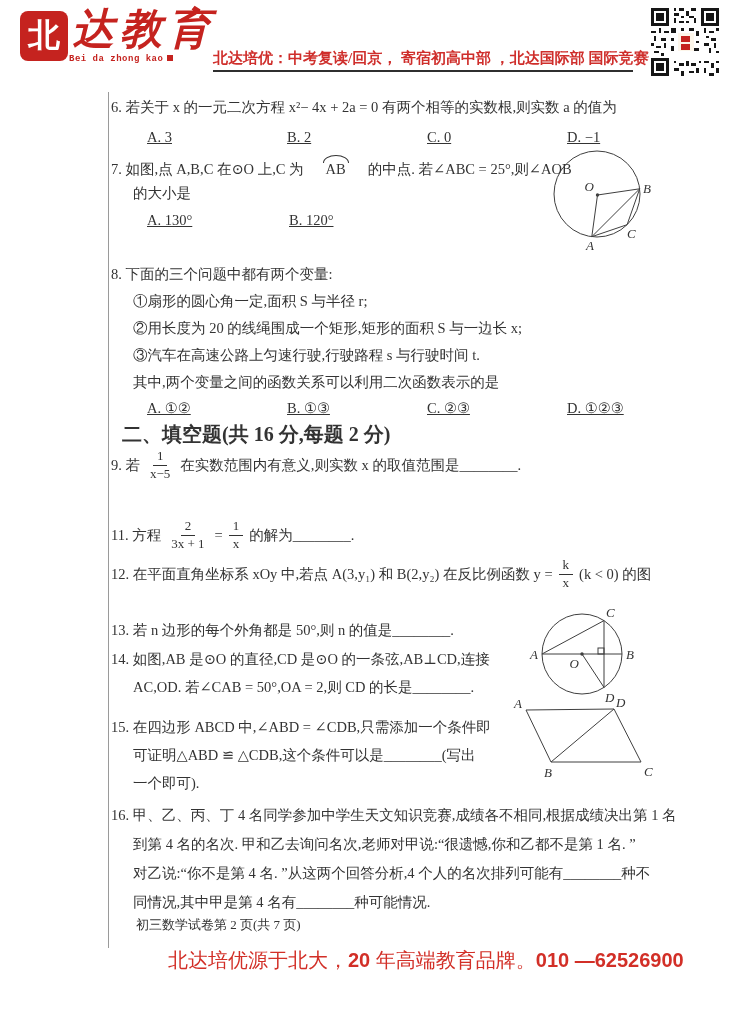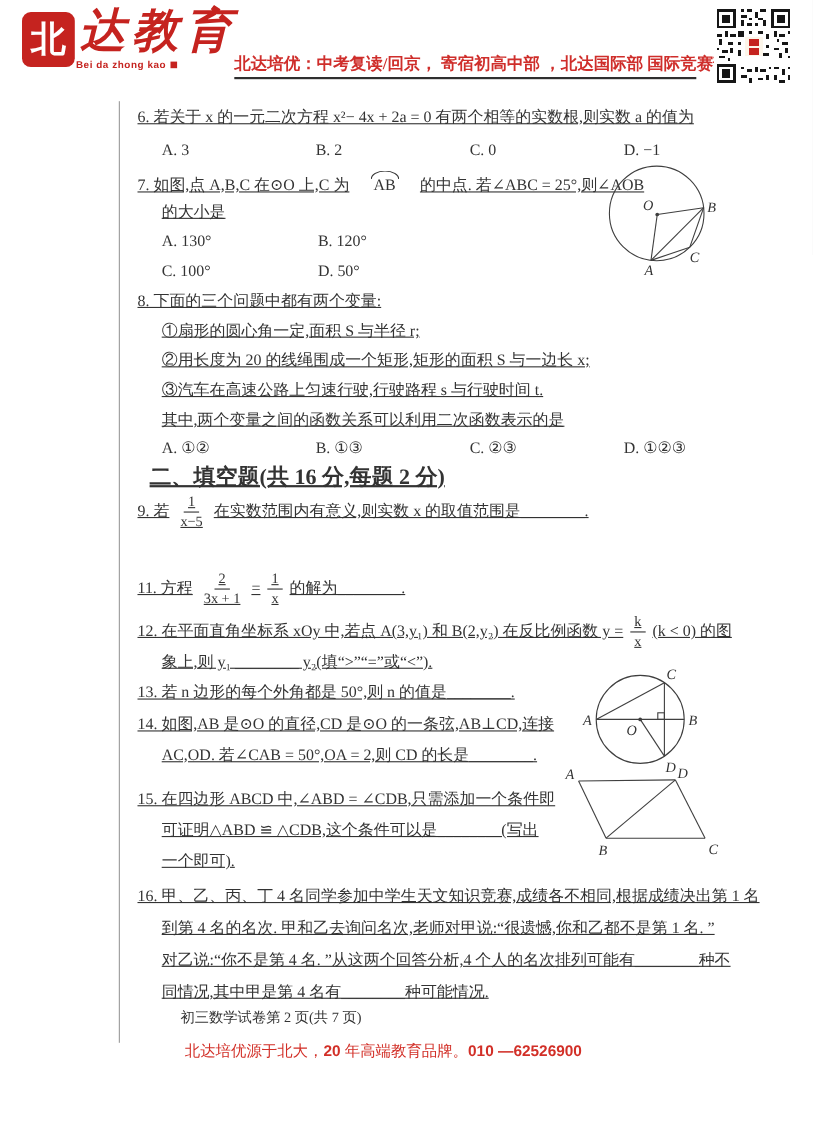--- a/index.html
+++ b/index.html
@@ -5,47 +5,47 @@
   html,body{margin:0;padding:0;background:#e8e8e8;}
   .page{position:relative;width:739px;height:1024px;background:#ffffff;overflow:hidden;
         font-family:"Liberation Serif","DejaVu Serif",serif;color:#333;}
   
   .seal{position:absolute;left:22px;top:13px;width:44px;height:46px;background:#c5231f;
         border-radius:6px;display:flex;align-items:center;justify-content:center;
         color:#fff;font-size:32px;font-weight:bold;box-shadow:0 0 0 2px #c5231f;}
   .brand{position:absolute;left:72px;top:4px;font-size:42px;line-height:50px;color:#c5231f;
          font-weight:bold;font-style:italic;letter-spacing:6px;}
   .subtitle{position:absolute;left:69px;top:54px;font-size:9px;font-weight:bold;color:#c5231f;
-            font-family:Liberation Sans, sans-serif;letter-spacing:.5px;}
+            font-family:Liberation Mono, monospace;letter-spacing:.5px;}
   .subtitle .sq{display:inline-block;width:6px;height:6px;background:#c5231f;margin-left:4px;}
   .tagline{position:absolute;left:213px;top:49px;width:420px;font-size:15px;font-weight:bold;
            color:#cf2e2b;white-space:nowrap;}
   .header-rule{position:absolute;left:213px;top:70px;width:420px;height:2px;background:#2f2f2f;}
   .qr{position:absolute;left:648px;top:6px;width:74px;height:72px;}
   
   .vrule{position:absolute;left:108px;top:92px;width:1px;height:856px;background:#9a9a9a;}
-  .line{position:absolute;left:125px;width:560px;font-size:14.5px;line-height:20px;white-space:nowrap;text-decoration:underline;}
+  .line{position:absolute;left:111px;width:560px;font-size:14.5px;line-height:20px;white-space:nowrap;}
   .indent{padding-left:22px;}
   .opt-row{position:absolute;left:125px;width:560px;display:flex;padding-left:22px;
            font-size:14.5px;line-height:20px;}
-  .opt-row span{width:142px;}
+  .opt-row span{width:142px;text-decoration:underline;}
   .sec{font-weight:bold;font-size:20px;margin-left:11px;}
   .mathline{display:flex;align-items:center;}
   .frac{display:inline-flex;flex-direction:column;align-items:center;vertical-align:middle;
         margin:0 6px;font-size:13px;line-height:1.15;}
   .frac .num{padding:0 4px 1px;border-bottom:1px solid #333;}
   .frac .den{padding:1px 4px 0;}
   .arc{display:inline-block;position:relative;padding:4px 3px 0;margin:0 19px;}
   .arc:before{content:"";position:absolute;top:0;left:0;right:0;height:7px;
               border:1px solid #333;border-bottom:none;border-radius:50% 50% 0 0/100% 100% 0 0;}
   .fig{position:absolute;}
   .fig text{font-size:13px;font-style:italic;fill:#333;font-family:"Liberation Serif",serif;}
   .fig .stroke{stroke:#3f3f3f;stroke-width:1;fill:none;}
-  .pagefooter{position:absolute;left:164px;top:916px;font-size:13px;text-align:center;}
-  .promo{position:absolute;left:168px;top:947px;font-size:14px;color:#d22f27;
+  .pagefooter{position:absolute;left:136px;top:916px;font-size:13px;text-align:center;}
+  .promo{position:absolute;left:168px;top:947px;font-size:20px;color:#d22f27;
          font-family:"Liberation Sans",sans-serif;white-space:nowrap;}
   .promo b{font-weight:bold;}
 </style>
 </head>
 <body>
 
 <div class="page">
 
   <div class="seal">
     <span>北</span>
@@ -145,24 +145,20 @@
   </div>
 
   <div class="line" style="top:155px">
     <span>7. 如图,点 A,B,C 在⊙O 上,C 为</span><span class="arc">AB</span><span>的中点. 若∠ABC = 25°,则∠AOB</span>
   </div>
   <div class="line indent" style="top:183px">的大小是</div>
   <div class="opt-row" style="top:210px">
     <span>A. 130°</span>
     <span>B. 120°</span>
   </div>
-  <div class="opt-row" style="top:237px">
-    <span>C. 100°</span>
-    <span>D. 50°</span>
-  </div>
 
   <svg class="fig" style="left:548px;top:146px" width="108" height="108" viewBox="0 0 108 108">
     <circle class="stroke" cx="49" cy="48" r="43"></circle>
     <g class="stroke">
       <line x1="49.5" y1="49" x2="91.7" y2="42.8"></line>
       <line x1="49.5" y1="49" x2="43.8" y2="90.7"></line>
       <line x1="43.8" y1="90.7" x2="91.7" y2="42.8"></line>
       <line x1="43.8" y1="90.7" x2="79.1" y2="78.7"></line>
       <line x1="91.7" y1="42.8" x2="79.1" y2="78.7"></line>
     </g>
@@ -212,21 +208,20 @@
   </div>
 
   <div class="line mathline" style="top:557px;height:34px">
     <span>12. 在平面直角坐标系 xOy 中,若点 A(3,y₁) 和 B(2,y₂) 在反比例函数 y =</span>
     <span class="frac">
       <span class="num">k</span>
       <span class="den">x</span>
     </span>
     <span>(k &lt; 0) 的图</span>
   </div>
-  <div class="line indent" style="top:592px">象上,则 y₁ ________ y₂(填“&gt;”“=”或“&lt;”).</div>
 
   <div class="line" style="top:620px">13. 若 n 边形的每个外角都是 50°,则 n 的值是________.</div>
 
   <div class="line" style="top:649px">14. 如图,AB 是⊙O 的直径,CD 是⊙O 的一条弦,AB⊥CD,连接</div>
   <div class="line indent" style="top:677px">AC,OD. 若∠CAB = 50°,OA = 2,则 CD 的长是________.</div>
 
   <svg class="fig" style="left:518px;top:606px" width="128" height="102" viewBox="0 0 128 102">
     <circle class="stroke" cx="64" cy="48" r="40"></circle>
     <g class="stroke">
       <line x1="24" y1="48" x2="104" y2="48"></line>

